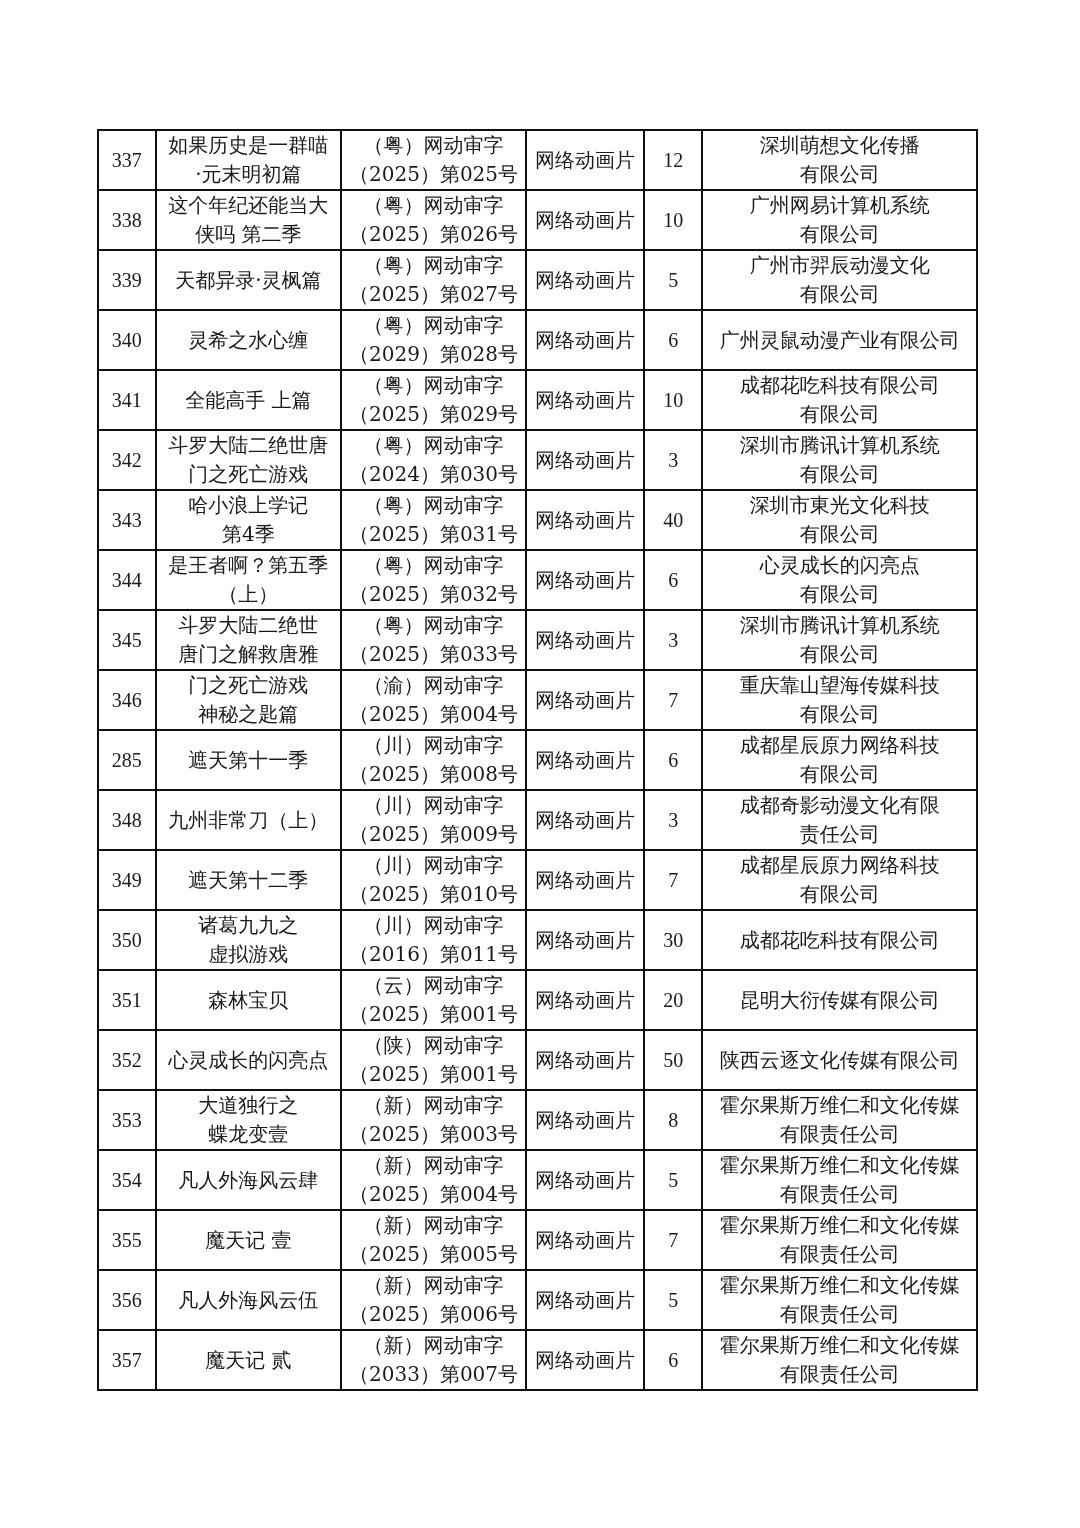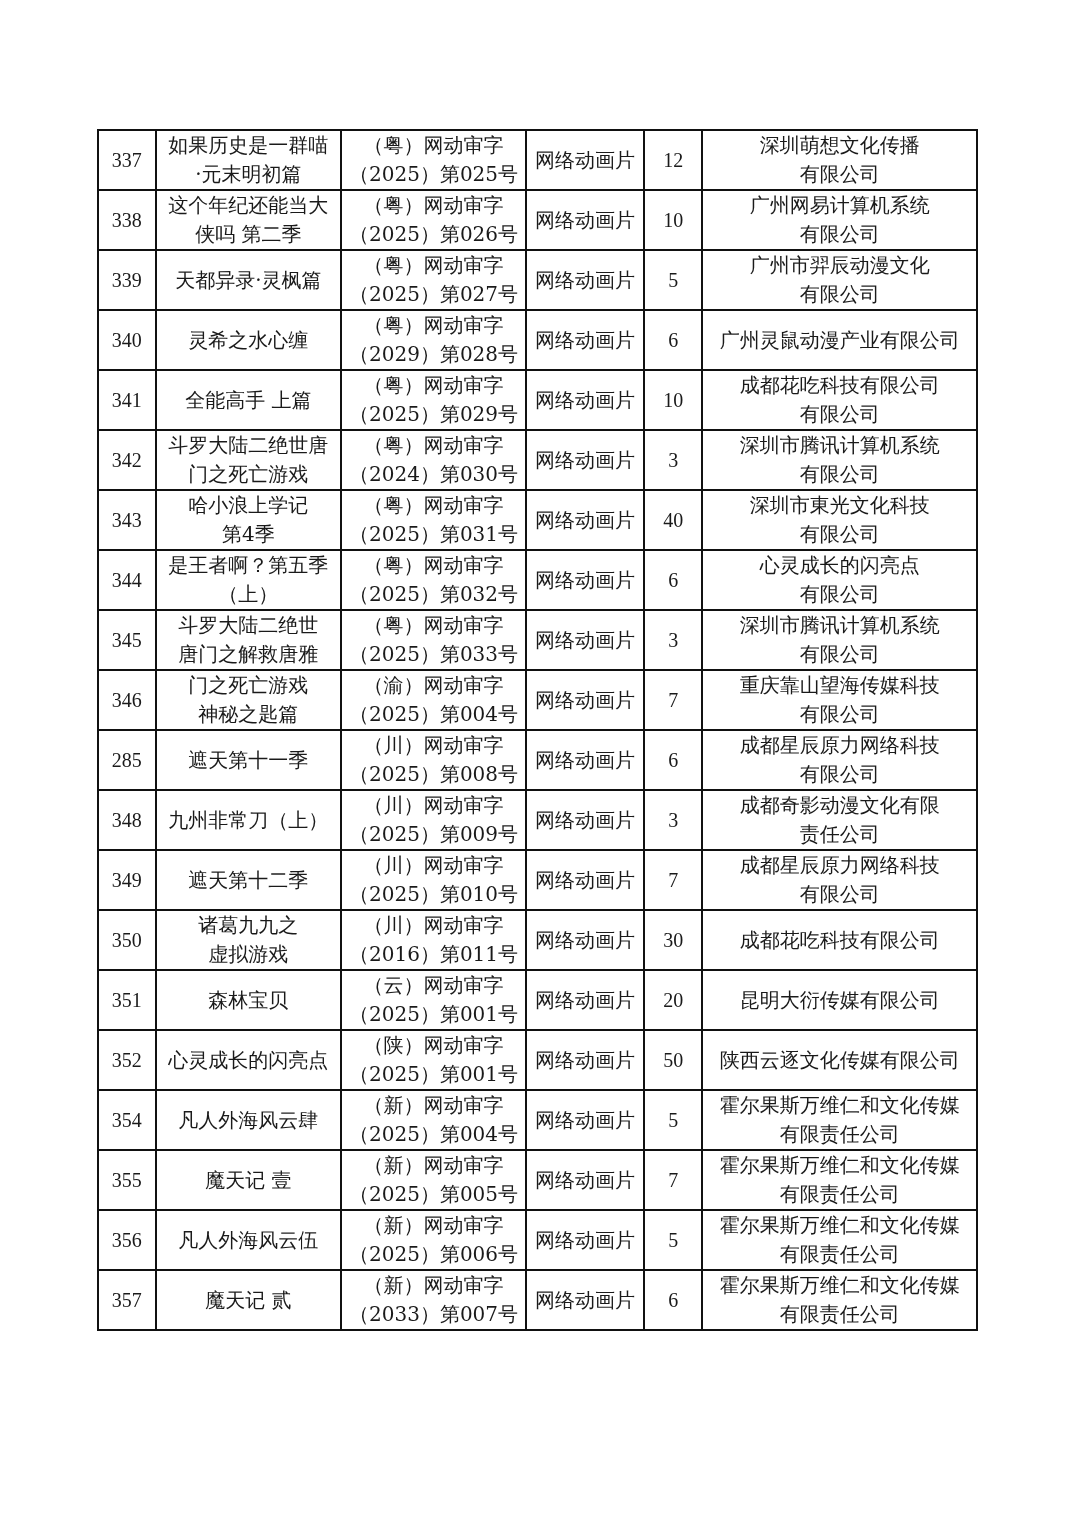--- a/index.html
+++ b/index.html
@@ -397,20 +397,43 @@
             <span class="line">网络动画片</span>
           </td>
     <td class="num">
             <span class="line">50</span>
           </td>
     <td>
             <span class="line">陕西云逐文化传媒有限公司</span>
           </td>
   </tr>
 
+  <tr>
+    <td class="num">
+            <span class="line">353</span>
+          </td>
+    <td>
+            <span class="line">大道独行之</span>
+            <span class="line">蝶龙变壹</span>
+          </td>
+    <td>
+            <span class="line">（新）网动审字</span>
+            <span class="line">（2025）第003号</span>
+          </td>
+    <td>
+            <span class="line">网络动画片</span>
+          </td>
+    <td class="num">
+            <span class="line">8</span>
+          </td>
+    <td>
+            <span class="line">霍尔果斯万维仁和文化传媒</span>
+            <span class="line">有限责任公司</span>
+          </td>
+  </tr>
 
   <tr>
     <td class="num">
             <span class="line">354</span>
           </td>
     <td>
             <span class="line">凡人外海风云肆</span>
           </td>
     <td>
             <span class="line">（新）网动审字</span>

